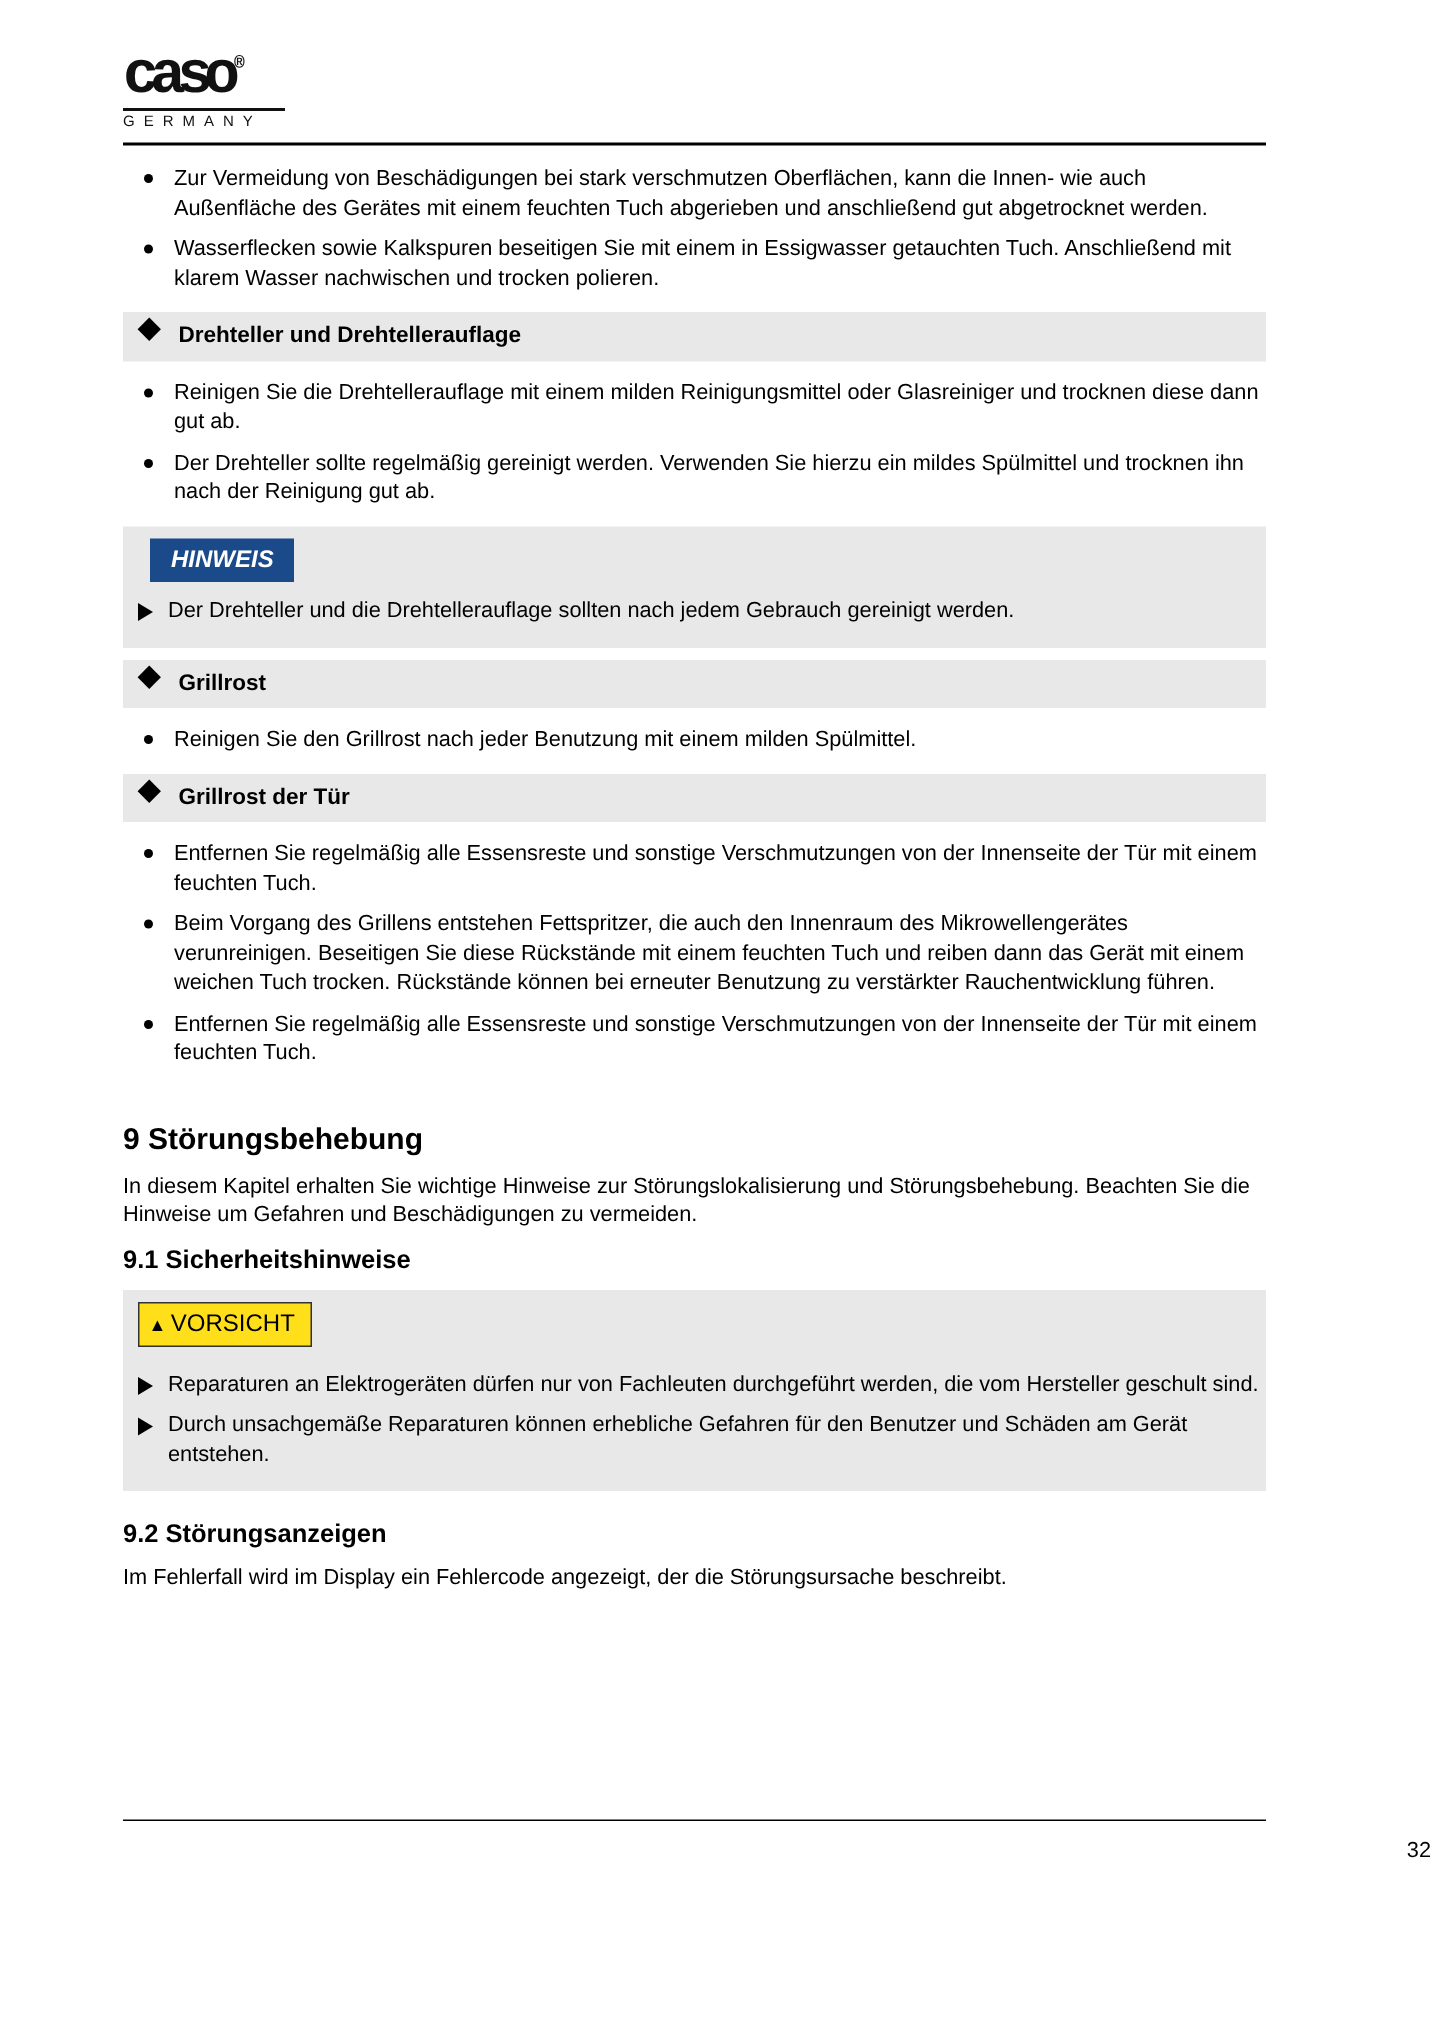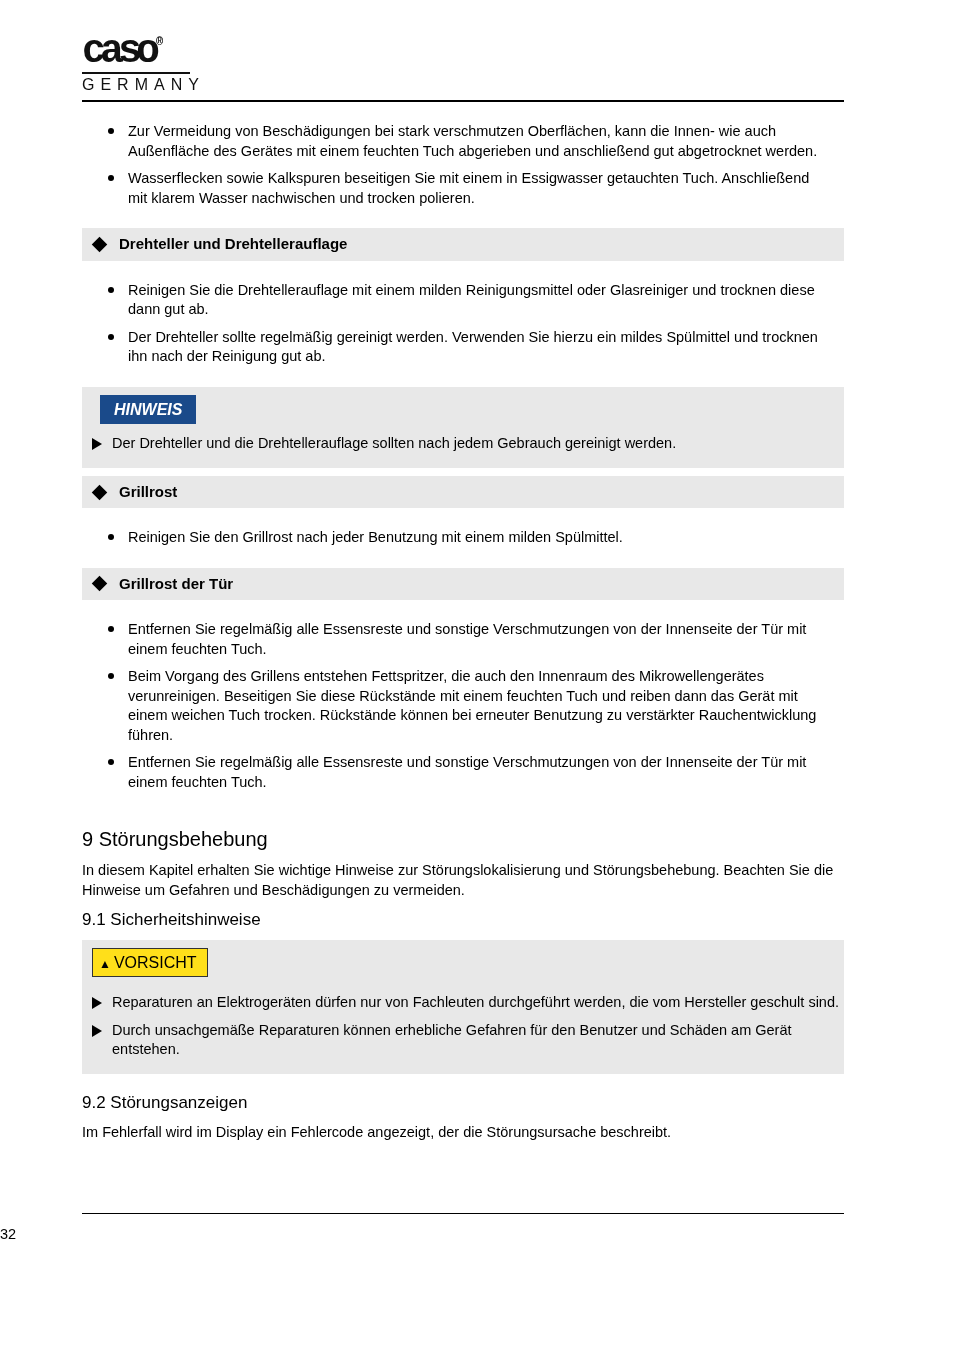--- a/index.html
+++ b/index.html
@@ -2,41 +2,41 @@
 <html><head>
 <meta charset="utf-8">
 <style>
   html,body{margin:0;padding:0;background:#fff;color:#000;font-family:Arial,Helvetica,sans-serif}
   .page{width:954px;height:1290px;margin:0 auto;position:relative;box-sizing:border-box}
   .header{position:absolute;top:38px;left:82px;right:110px}
   .logo{display:inline-block}
   .logo-top{font-family:"Courier New",monospace;font-weight:700;font-size:40px;letter-spacing:-6px;line-height:0.7;color:#111}
   .logo-top .reg{font-size:12px;vertical-align:top;letter-spacing:0;margin-left:2px}
   .logo-mid-line{height:2px;background:#111;margin:6px 0 3px 0;width:108px}
-  .logo-bot{font-size:16px;letter-spacing:6px;color:#111;line-height:1}
+  .logo-bot{font-size:10px;letter-spacing:6px;color:#111;line-height:1}
   .hr-top{height:2px;background:#000;margin-top:6px}
   .body{position:absolute;top:102px;left:82px;right:110px;font-size:14.5px;line-height:1.35}
-  .bullet-list{margin:16px;padding:0;list-style:none}
+  .bullet-list{margin:4px;padding:0;list-style:none}
   .bullet-list>li{position:relative;padding:4px 0 4px 30px}
   .bullet-list>li::before{content:"";position:absolute;left:10px;top:10px;width:6px;height:6px;border-radius:50%;background:#000}
   .block-gray{background:#e8e8e8;margin:8px 0;padding:0}
-  .section-head{display:flex;align-items:center;padding:6px 6px 6px 8px}
+  .section-head{display:flex;align-items:flex-start;padding:6px 6px 6px 8px}
   .diamond{width:11px;height:11px;background:#000;transform:rotate(45deg);margin:0 14px 0 4px;flex:0 0 auto}
   .sec-title{font-weight:700;font-size:15px}
   .hinweis{display:inline-block;background:#1a4a8a;color:#fff;font-style:italic;font-weight:700;font-size:16px;padding:4px 14px;margin:8px 0 0 18px}
   .ptr-list{margin:0;padding:6px 0 10px 0;list-style:none}
   .ptr-list>li{position:relative;padding:4px 0 4px 30px}
   .ptr-list>li::before{content:"";position:absolute;left:10px;top:8px;border-left:10px solid #000;border-top:6px solid transparent;border-bottom:6px solid transparent}
   .vorsicht{display:inline-block;background:#ffdf1a;border:1px solid #333;color:#000;font-weight:400;font-size:16px;padding:3px 10px 3px 6px;margin:8px 0 6px 10px}
   .vorsicht::before{content:"\25B2";font-size:12px;margin-right:3px}
-  .h2{font-weight:400;font-size:20px;margin:30px 0 8px 0}
+  .h2{font-weight:700;font-size:20px;margin:30px 0 8px 0}
   .para{margin:8px 0}
   .footer{position:absolute;left:82px;right:110px;bottom:76px}
   .hr-bot{height:1px;background:#000}
-  .pagenum{position:absolute;bottom:48px;left:0;right:0;text-align:left;font-size:14.5px}
+  .pagenum{position:absolute;bottom:48px;left:0;right:0;text-align:right;font-size:14.5px}
 </style>
 </head>
 <body>
 
 <div class="page">
   <div class="header">
     <div class="logo">
       <div class="logo-top"><span>caso</span><span class="reg">®</span></div>
       <div class="logo-mid-line"></div>
       <div class="logo-bot">GERMANY</div>

